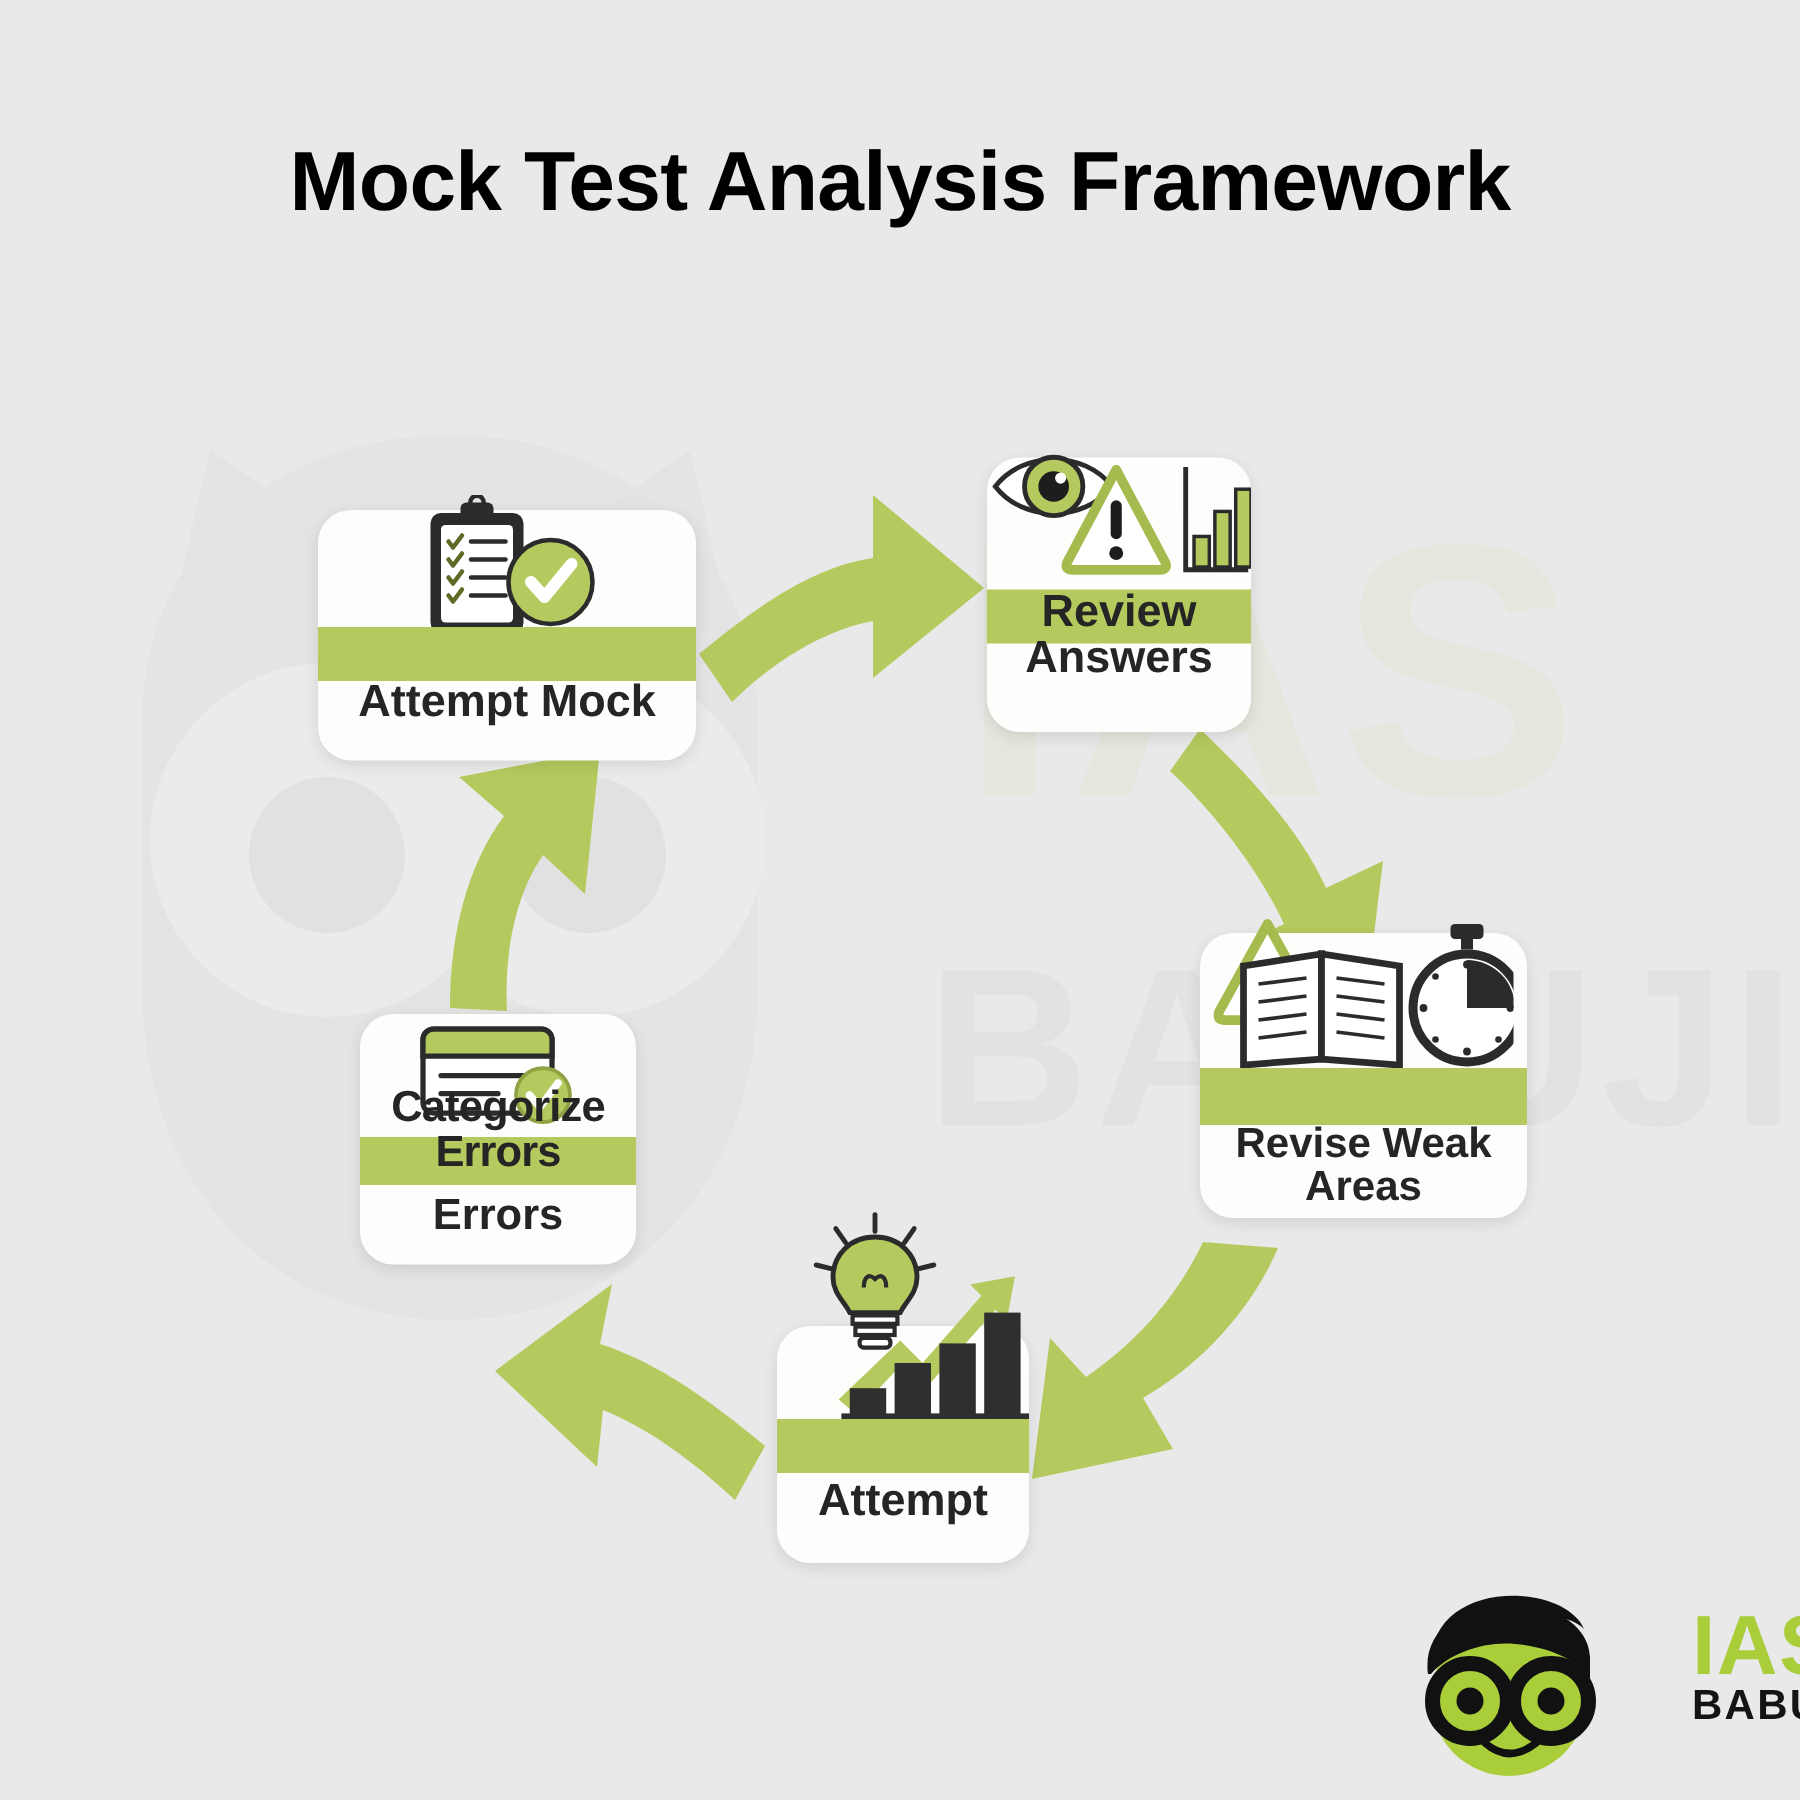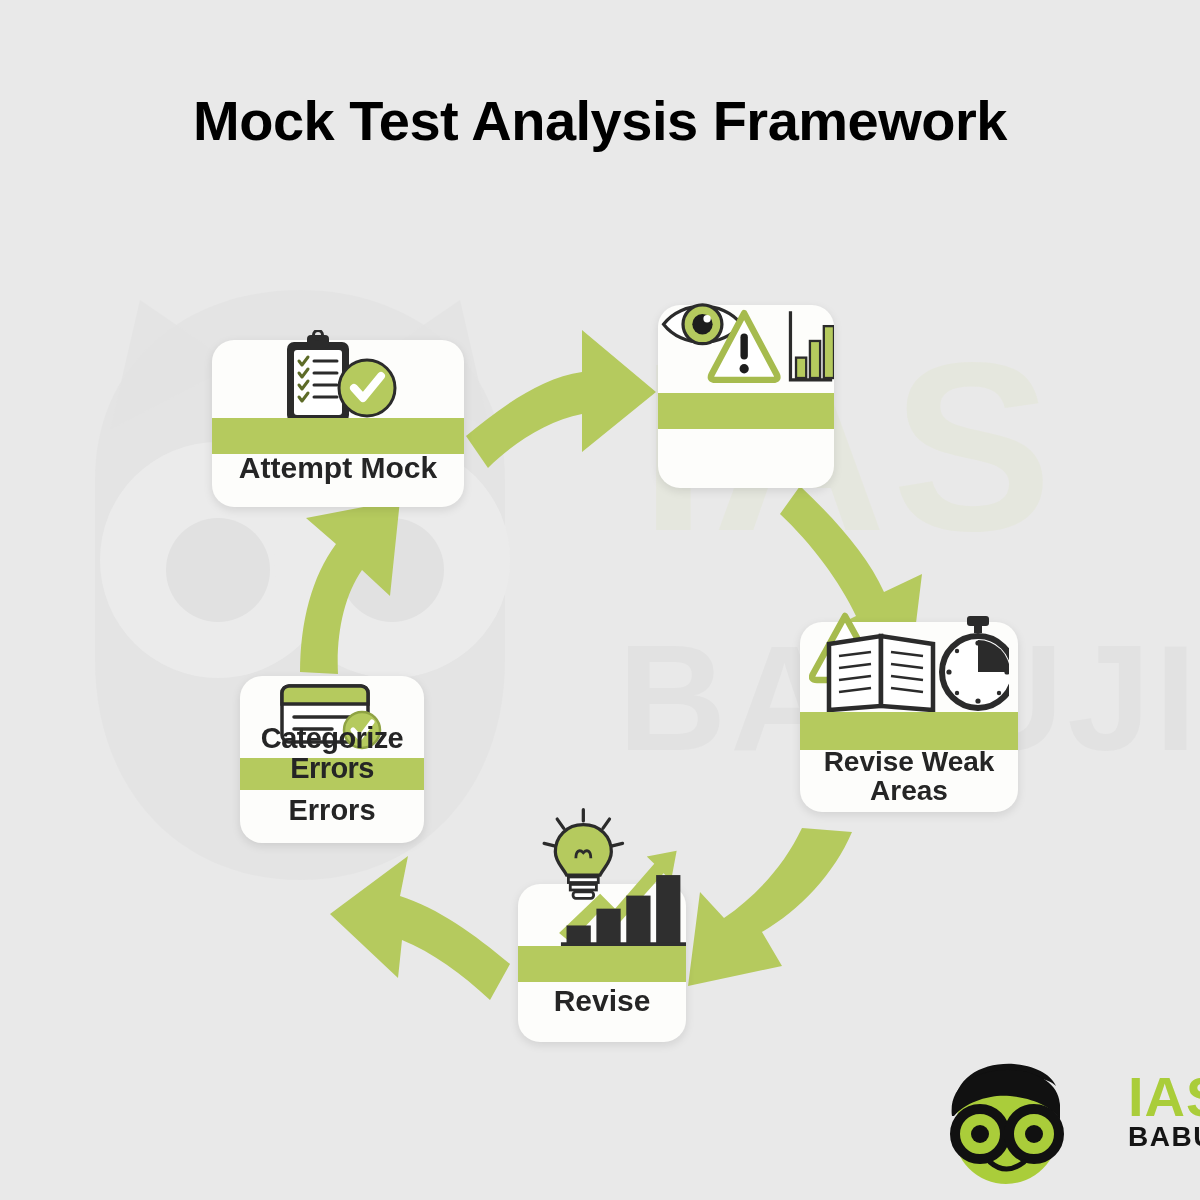--- a/index.html
+++ b/index.html
@@ -222,20 +222,22 @@
 
       <g>
         <polyline points="143,26 143,100 188,100" fill="none" stroke="#2b2b2b" stroke-width="3.5"></polyline>
         <rect x="149" y="76" width="11" height="22" fill="#b5ca5e" stroke="#2b2b2b" stroke-width="2.5"></rect>
         <rect x="164" y="58" width="11" height="40" fill="#b5ca5e" stroke="#2b2b2b" stroke-width="2.5"></rect>
         <rect x="179" y="42" width="11" height="56" fill="#b5ca5e" stroke="#2b2b2b" stroke-width="2.5"></rect>
       </g>
     </svg>
   </div>
   <div class="card-band"></div>
+  <div class="card-label">Review
+Answers</div>
 </div>
 
 <div class="card" id="card-revise">
   <div class="card-icons">
     <svg width="200" height="105" viewBox="0 0 200 105">
 
       <g>
         <path d="M36 6 L68 64 Q71 70 64 70 L8 70 Q1 70 4 64 Z" fill="#ffffff" stroke="#a6bb4e" stroke-width="6.5" stroke-linejoin="round"></path>
         <g stroke="#1d1d1d" stroke-width="7" stroke-linecap="round">
           <line x1="26" y1="36" x2="46" y2="58"></line>
@@ -310,21 +312,21 @@
       <g>
         <rect x="52" y="128" width="26" height="20" fill="#2f2f2f"></rect>
         <rect x="84" y="110" width="26" height="38" fill="#2f2f2f"></rect>
         <rect x="116" y="96" width="26" height="52" fill="#2f2f2f"></rect>
         <rect x="148" y="74" width="26" height="74" fill="#2f2f2f"></rect>
         <rect x="46" y="146" width="134" height="5" fill="#2f2f2f"></rect>
       </g>
     </svg>
   </div>
   <div class="card-band"></div>
-  <div class="card-label">Revise</div>
+  <div class="card-label">Attempt</div>
 </div>
 
 <div class="card" id="card-categorize">
   <div class="card-icons">
     <svg width="112" height="70" viewBox="0 0 112 70">
       <g>
         <rect x="6" y="6" width="86" height="56" rx="7" fill="#ffffff" stroke="#2b2b2b" stroke-width="3.5"></rect>
         <path d="M6 13 a7 7 0 0 1 7-7 h72 a7 7 0 0 1 7 7 v11 H6 Z" fill="#b5ca5e" stroke="#2b2b2b" stroke-width="3.5"></path>
         <g stroke="#2b2b2b" stroke-width="3.5" stroke-linecap="round">
           <line x1="18" y1="37" x2="76" y2="37"></line>

